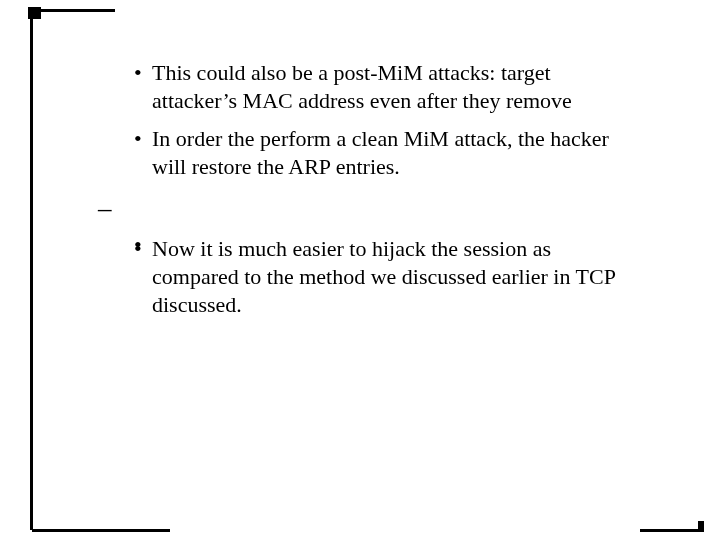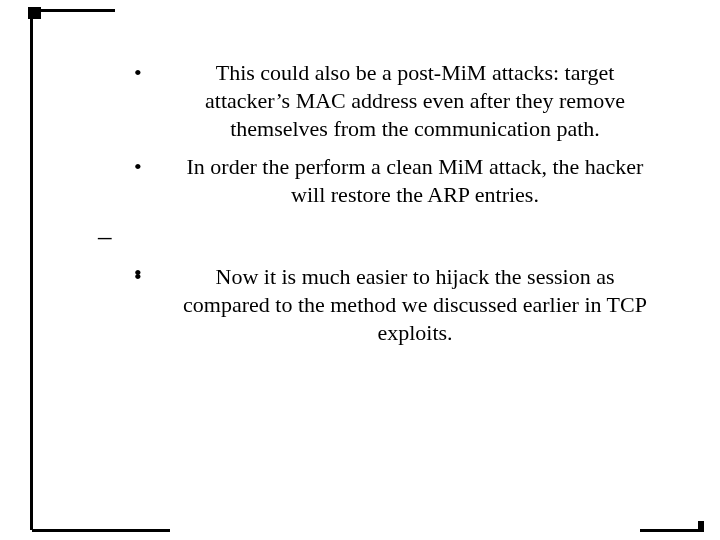--- a/index.html
+++ b/index.html
@@ -38,58 +38,57 @@
     top: 0;
     line-height: 28px;
   }
   .item.l1 {
     display: flex;
     font-size: 27px;
     line-height: 34px;
     margin: 0 0 6px 0;
   }
   .item.l1 .marker { width: 24px; flex: none; }
-  .line { white-space: nowrap; text-align: center; }
+  .line { white-space: nowrap; }
 </style>
 </head>
 <body>
 
 <div class="canvas">
 
   <div class="frag frag-corner-tl"></div>
   <div class="frag frag-top-line"></div>
   <div class="frag frag-left-line"></div>
   <div class="frag frag-bottom-a"></div>
   <div class="frag frag-bottom-b"></div>
   <div class="frag frag-br-tick"></div>
 
   <div class="content">
 
     <div class="item l2">
       <span class="marker">•</span>
       <div class="line">This could also be a post-MiM attacks: target</div>
       <div class="line">attacker’s MAC address even after they remove</div>
-      <div class="line">themselves from the communication path.</div>
     </div>
 
     <div class="item l2">
       <span class="marker">•</span>
       <div class="line">In order the perform a clean MiM attack, the hacker</div>
       <div class="line">will restore the ARP entries.</div>
     </div>
 
     <div class="item l1">
       <span class="marker">–</span>
     </div>
 
     <div class="item l2">
       <span class="marker">•</span>
     </div>
 
     <div class="item l2">
       <span class="marker">•</span>
       <div class="line">Now it is much easier to hijack the session as</div>
       <div class="line">compared to the method we discussed earlier in TCP</div>
-      <div class="line">exploits.</div>
+      <div class="line">discussed.</div>
     </div>
 
   </div>
 </div>
 
 </body></html>

